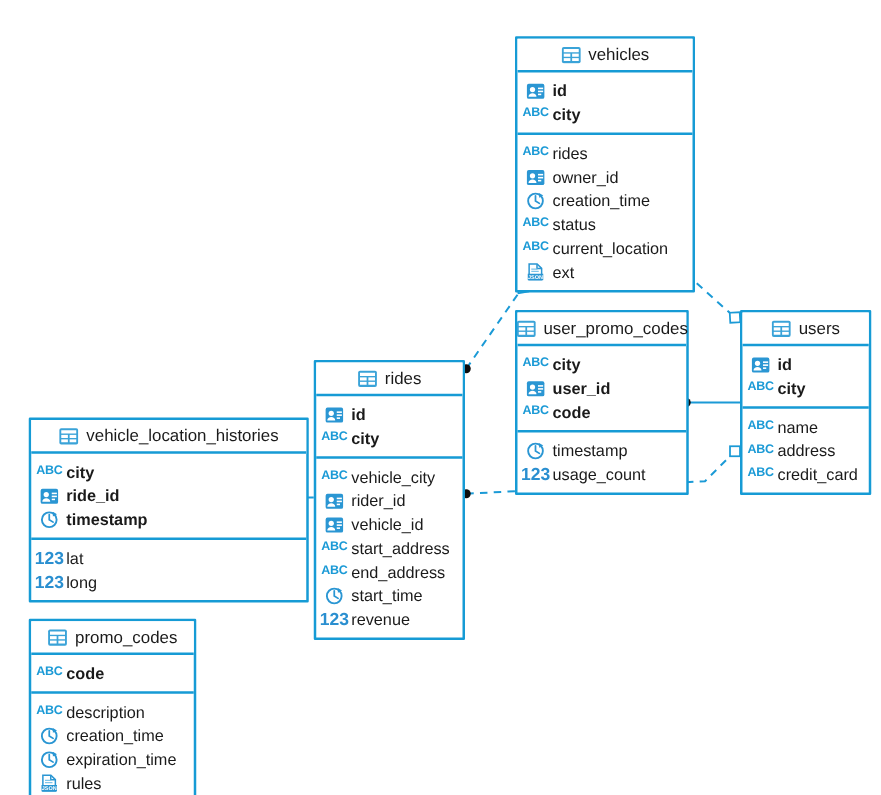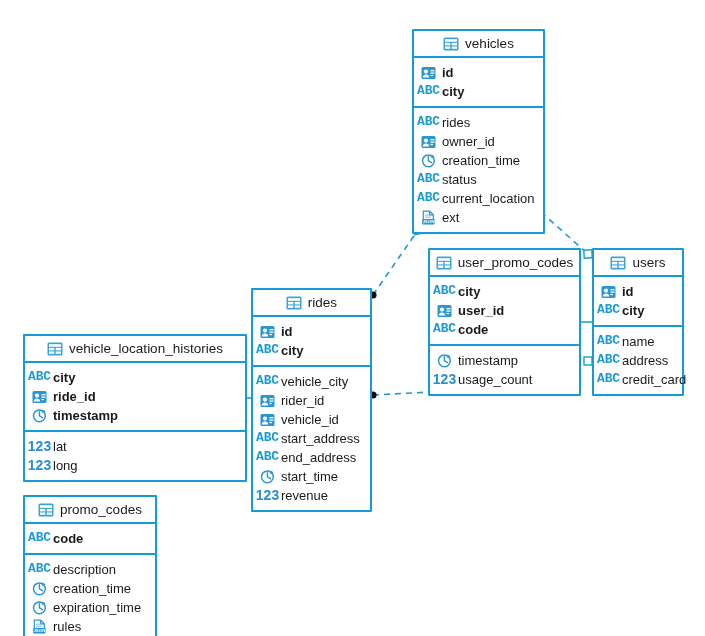--- a/index.html
+++ b/index.html
@@ -80,22 +80,22 @@
     flex: 0 0 auto;
     width: 15px;
     height: 15px;
     display: inline-flex;
     align-items: center;
     justify-content: center;
     position: relative;
   }
   .ic svg { display: block; }
   .ic-abc {
-    font-family: Liberation Mono, monospace;
-    font-size: 13px;
+    font-family: Liberation Sans, sans-serif;
+    font-size: 10px;
     font-weight: bold;
     letter-spacing: -0.2px;
     color: #1b9ad6;
     line-height: 1;
     transform: translateY(-1px);
   }
   .ic-123 {
     font-family: "Liberation Sans", sans-serif;
     font-size: 14px;
     font-weight: bold;
@@ -132,21 +132,21 @@
         <polyline points="219,398 251,398" fill="none" stroke="#1b9ad6" stroke-width="1.6"></polyline>
         <circle cx="219" cy="398" r="3.6" fill="#0d0d0d"></circle>
       </g>
       <g>
         <polyline points="549,322 592,322" fill="none" stroke="#1b9ad6" stroke-width="1.6"></polyline>
         <circle cx="549" cy="322" r="3.6" fill="#0d0d0d"></circle>
       </g>
     </svg>
 
   <div id="entities-layer">
-      <div class="entity" style="left: 412px; top: 29px; width: 133px;">
+      <div class="entity" style="left: 412px; top: 29px; width: 144px;">
         <div class="entity-title">
           <span class="ic ic-table">
             <svg width="16" height="14" viewBox="0 0 16 14">
               <rect x="0.5" y="0.5" width="15" height="13" rx="1.5" fill="#3aa3d8"></rect>
               <rect x="2" y="2.2" width="12" height="2.6" fill="#ffffff"></rect>
               <rect x="2" y="5.9" width="5.3" height="2.5" fill="#ffffff"></rect>
               <rect x="8.7" y="5.9" width="5.3" height="2.5" fill="#ffffff"></rect>
               <rect x="2" y="9.5" width="5.3" height="2.3" fill="#ffffff"></rect>
               <rect x="8.7" y="9.5" width="5.3" height="2.3" fill="#ffffff"></rect>
             </svg>
@@ -223,21 +223,21 @@
                 <path d="M8.6 1.3v3.5h3.5" fill="none" stroke="#2a96d3" stroke-width="1.2"></path>
                 <path d="M4 5.2h5M4 7.1h6" stroke="#7fc4e8" stroke-width="1"></path>
                 <rect x="1.2" y="9" width="12.4" height="5.1" fill="#2a96d3"></rect>
                 <text x="7.4" y="13.1" font-family="Liberation Sans, sans-serif" font-size="4.4" font-weight="bold" fill="#ffffff" text-anchor="middle">JSON</text>
               </svg>
             </span>
             <span class="fname">ext</span>
           </div>
         </div>
       </div>
-      <div class="entity" style="left: 428px; top: 248px; width: 153px;">
+      <div class="entity" style="left: 412px; top: 248px; width: 139px;">
         <div class="entity-title">
           <span class="ic ic-table">
             <svg width="16" height="14" viewBox="0 0 16 14">
               <rect x="0.5" y="0.5" width="15" height="13" rx="1.5" fill="#3aa3d8"></rect>
               <rect x="2" y="2.2" width="12" height="2.6" fill="#ffffff"></rect>
               <rect x="2" y="5.9" width="5.3" height="2.5" fill="#ffffff"></rect>
               <rect x="8.7" y="5.9" width="5.3" height="2.5" fill="#ffffff"></rect>
               <rect x="2" y="9.5" width="5.3" height="2.3" fill="#ffffff"></rect>
               <rect x="8.7" y="9.5" width="5.3" height="2.3" fill="#ffffff"></rect>
             </svg>
@@ -283,21 +283,21 @@
             <span class="fname">timestamp</span>
           </div>
           <div class="field">
             <span class="ic">
               <span class="ic-123">123</span>
             </span>
             <span class="fname">usage_count</span>
           </div>
         </div>
       </div>
-      <div class="entity" style="left: 592px; top: 248px; width: 92px;">
+      <div class="entity" style="left: 592px; top: 248px; width: 105px;">
         <div class="entity-title">
           <span class="ic ic-table">
             <svg width="16" height="14" viewBox="0 0 16 14">
               <rect x="0.5" y="0.5" width="15" height="13" rx="1.5" fill="#3aa3d8"></rect>
               <rect x="2" y="2.2" width="12" height="2.6" fill="#ffffff"></rect>
               <rect x="2" y="5.9" width="5.3" height="2.5" fill="#ffffff"></rect>
               <rect x="8.7" y="5.9" width="5.3" height="2.5" fill="#ffffff"></rect>
               <rect x="2" y="9.5" width="5.3" height="2.3" fill="#ffffff"></rect>
               <rect x="8.7" y="9.5" width="5.3" height="2.3" fill="#ffffff"></rect>
             </svg>

